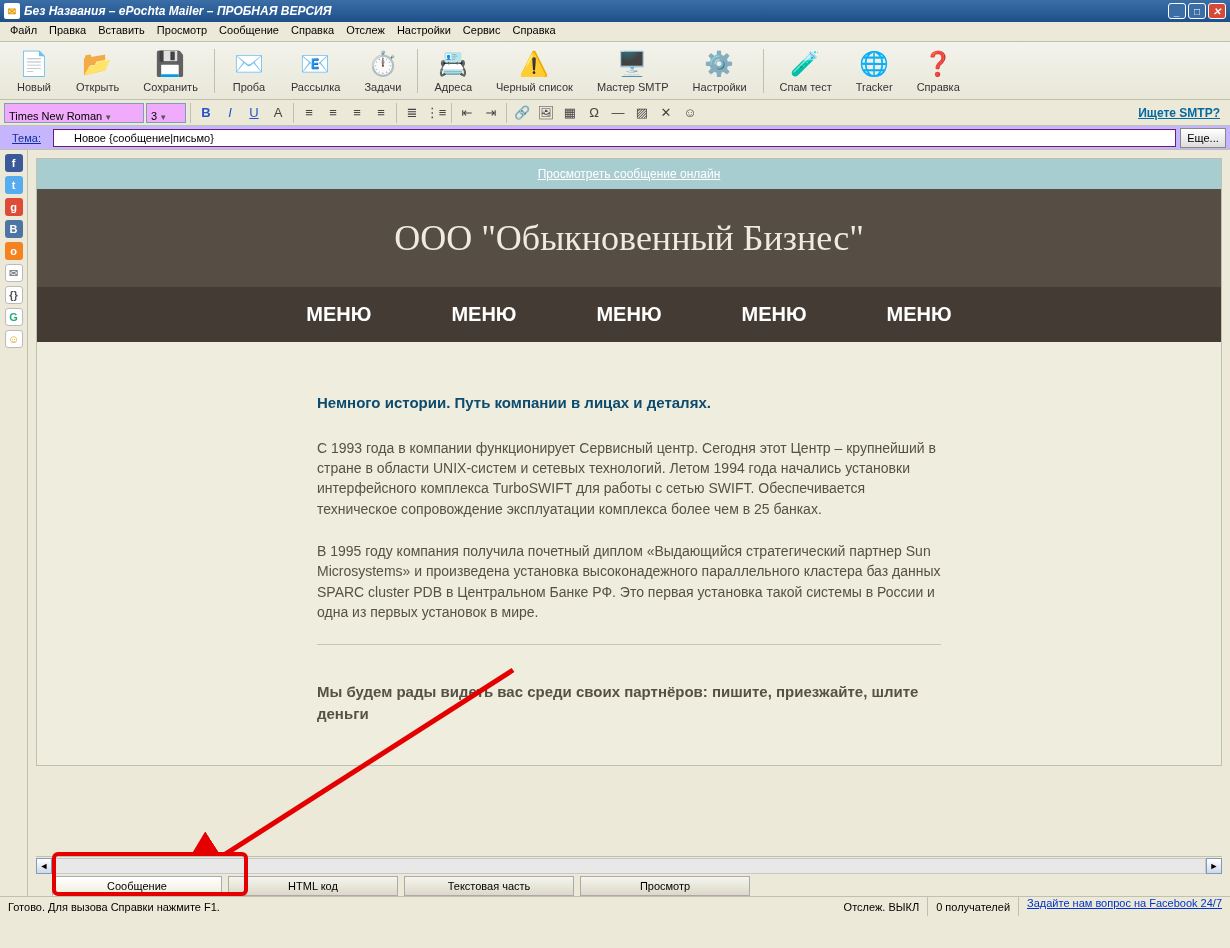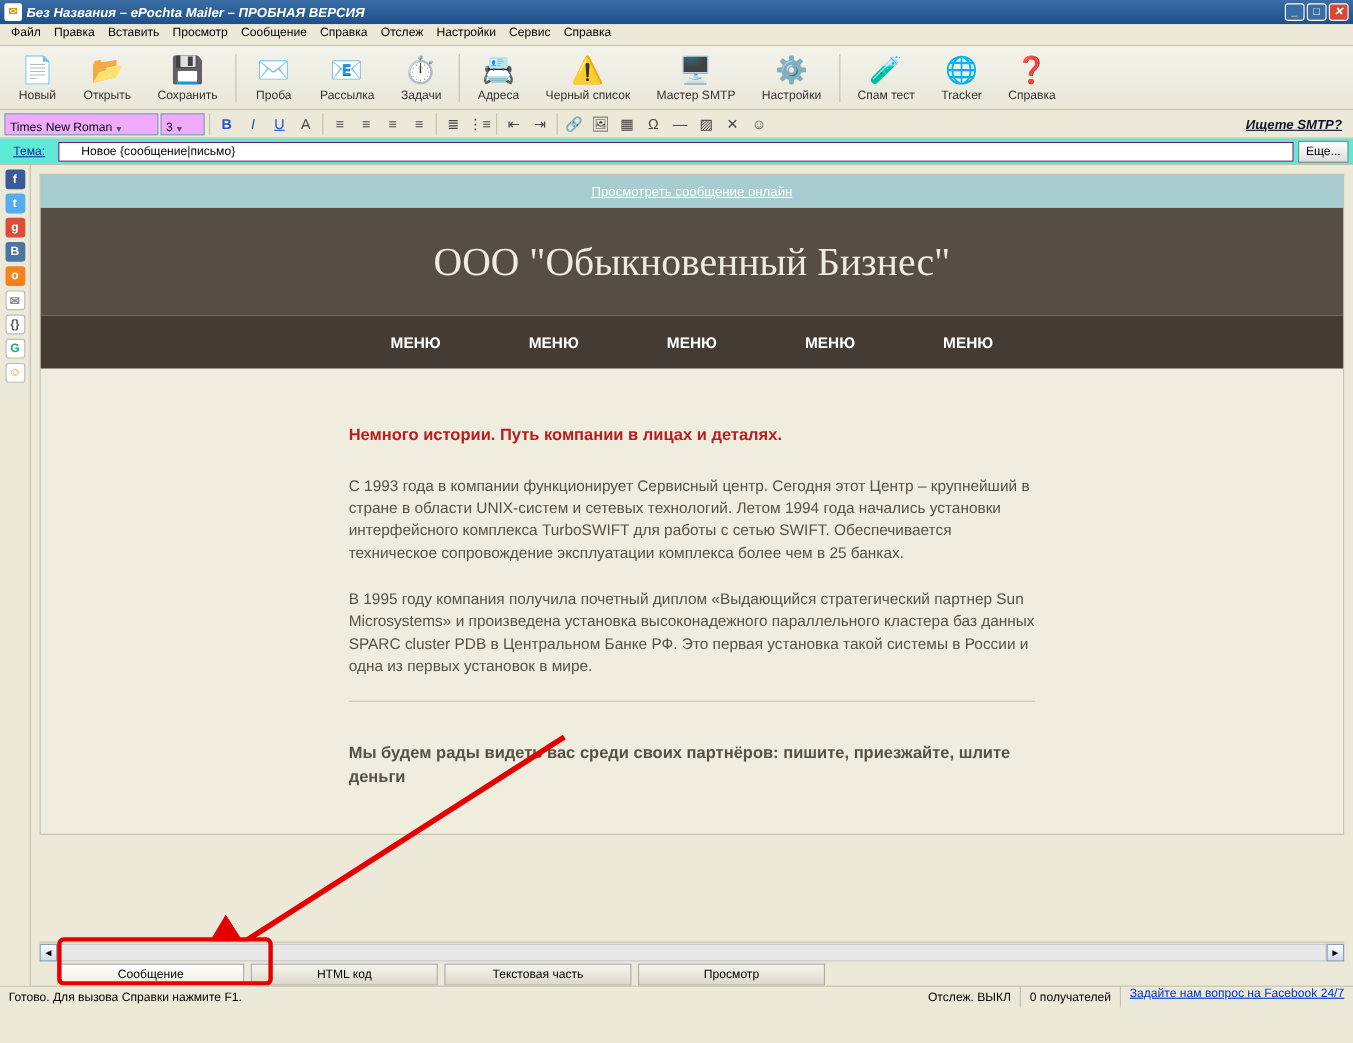--- a/index.html
+++ b/index.html
@@ -15,39 +15,39 @@
 .tbtn { display: flex; flex-direction: column; align-items: center; justify-content: center; padding: 2px 12px; cursor: pointer; border-radius: 3px; min-width:60px; position:relative;}
 .tbtn .ic { width: 32px; height: 32px; display: flex; align-items: center; justify-content: center; font-size: 24px; }
 .tbtn .lbl { font-size: 11px; color: #333; margin-top: 1px; }
 .tsep { width: 1px; height: 44px; background: #c0c0b0; margin: 0 4px; }
 .toolbar-format { height: 26px; background: #ece9d8; display: flex; align-items: center; padding: 0 4px; border-bottom: 1px solid #c0c0b0; gap:2px;}
 .fontbox { height: 20px; border: 1px solid #7e9db9; background: #f0abfc; padding: 0 4px; font-size: 11px; display:flex; align-items:flex-end; }
 .fontbox.name { width: 140px; }
 .fontbox.size { width: 40px; }
 .fbtn { width: 22px; height: 22px; display: flex; align-items: center; justify-content: center; cursor: pointer; border-radius: 2px; font-size:13px;color:#444;}
 .fsep { width:1px;height:20px;background:#c0c0b0;margin:0 2px;}
-.smtp-link { margin-left: auto; margin-right: 6px; color: #0f172a; text-decoration: underline; font-weight: bold; font-size: 12px; font-style:italic; cursor: pointer; }
-.subject-row { height: 24px; background: #5eead4; display: flex; align-items: center; padding: 0 4px; border-bottom: 1px solid #c0c0b0; gap:4px;}
+.smtp-link { margin-left: auto; margin-right: 6px; color: #0369a1; text-decoration: underline; font-weight: bold; font-size: 12px; cursor: pointer; }
+.subject-row { height: 24px; background: #c4b5fd; display: flex; align-items: center; padding: 0 4px; border-bottom: 1px solid #c0c0b0; gap:4px;}
 .subject-row .lbl { color: #1030a0; text-decoration: underline; padding: 0 8px; cursor:pointer;}
 .subject-row input { flex: 1; height: 18px; border: 1px solid #701a75; padding: 0 20px; font-size: 11px; }
 .subject-row .more { width: 46px; height: 20px; border: 1px solid #888; background: linear-gradient(#fff,#ddd); cursor: pointer; font-size:11px;}
 .workarea { display: flex; height: 746px; background:#ece9d8;}
 .side { width: 28px; background: #ece9d8; border-right: 1px solid #c0c0b0; display: flex; flex-direction: column; align-items: center; padding-top: 4px; gap: 4px; }
 .side .sic { width: 18px; height: 18px; border-radius: 3px; cursor: pointer; display:flex;align-items:center;justify-content:center;font-size:11px;font-weight:bold;color:#fff;}
 .canvas-wrap { flex: 1; position: relative; overflow: auto; display:flex;flex-direction:column;}
 .canvas-inner { flex:1; overflow:auto; position:relative;}
 .email { margin:8px 8px 0 8px; border:1px solid #c0c0b0; background:#eeedde;}
 .email-banner { background:#a7cdd0; text-align:center; padding:8px; color:#fff; font-size:12px;}
 .email-banner a {color:#fff;text-decoration:underline;}
 .email-header { background:#564d44; text-align:center; padding:28px 10px;}
 .email-header h1 { color:#efebdf; font-size:36px; font-weight:normal; font-family:Georgia,serif;}
 .email-nav { background:#443c34; padding:16px; text-align:center;}
-.email-nav span { color:#fff; font-size:14px; font-weight:bold; margin:0 40px;text-align:center; }
+.email-nav span { color:#fff; font-size:20px; font-weight:bold; margin:0 40px;text-align:center; }
 .email-body { padding:50px 280px 40px 280px; color:#575145; font-size:14px; line-height:1.45;}
-.email-body h3 { font-size:15px; color:#b91c1c; margin-bottom:24px;}
+.email-body h3 { font-size:15px; color:#0c4a6e; margin-bottom:24px;}
 .email-body p { margin-bottom:22px;}
 .email-body hr {border:none;border-top:1px solid #c9c6b6;margin:14px 0 36px 0;}
 .email-body h4 { font-size:15px; color:#575145;}
 .arrow-overlay { position:absolute; pointer-events:none; left:0;top:0;width:100%;height:100%;}
 .hscroll{height:18px;background:#ece9d8;border-top:1px solid #c0c0b0;display:flex;align-items:center;margin:0 8px;}
 .hscroll .arr{width:16px;height:16px;background:linear-gradient(#fff,#cfd8ea);border:1px solid #7e9db9;display:flex;align-items:center;justify-content:center;font-size:9px;cursor:pointer;}
 .hscroll .track{flex:1;height:16px;background:#e8e8e8;border:1px solid #c8c8c8;}
 .tabs-bottom { height: 22px; display: flex; align-items: flex-end; padding:0 24px;}
 .tabs-bottom .tab { height: 20px; min-width:170px; text-align:center; padding: 3px 20px 0 20px; background: linear-gradient(#f5f5ee,#ddd8c8); border: 1px solid #aaa; border-top-left-radius: 0; border-top-right-radius: 0; margin-right: 6px; cursor: pointer; font-size:11px;}
 .tabs-bottom .tab.active { background: linear-gradient(#fff,#f0eddc); border-bottom-color:#fff; font-weight:normal;}

